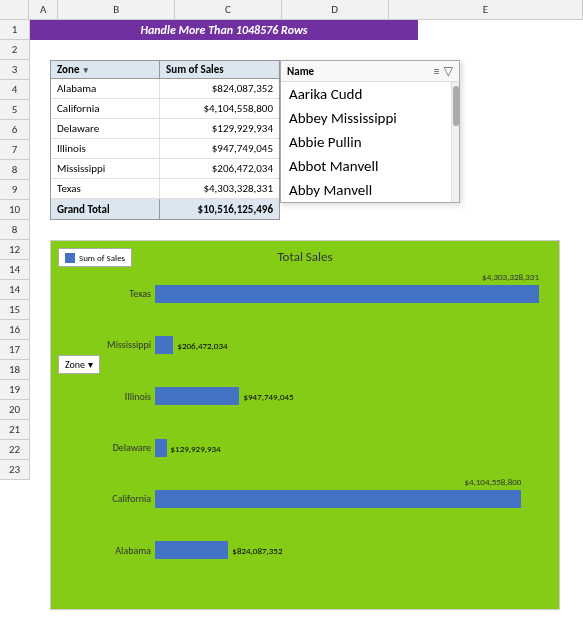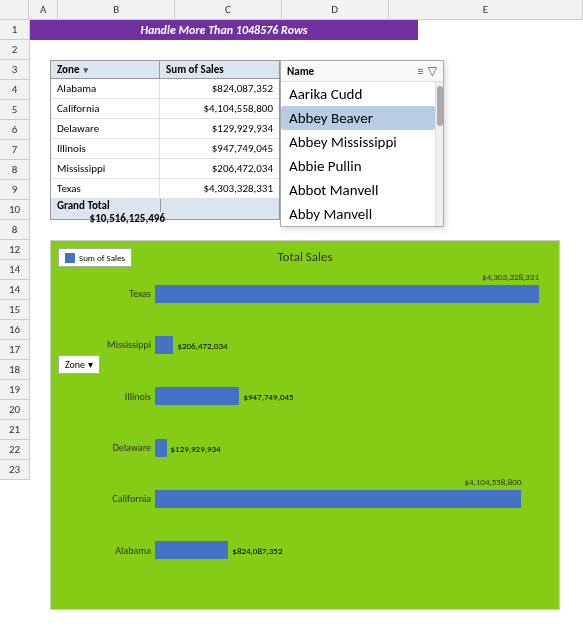--- a/index.html
+++ b/index.html
@@ -122,38 +122,37 @@
       font-size: 11px;
       display: flex;
       align-items: center;
     }
     .pivot-cell.zone { width: 110px; border-right: 1px solid #e0e0e0; }
     .pivot-cell.sales { width: 120px; justify-content: flex-end; }
     .pivot-total-row {
       display: flex;
       height: 20px;
       background: #dce6f1;
-      flex-direction: column;
     }
     .pivot-total-cell {
       padding: 0 6px;
       font-size: 11px;
       font-weight: bold;
       display: flex;
       align-items: center;
     }
     .pivot-total-cell.zone { width: 110px; border-right: 1px solid #999; }
     .pivot-total-cell.sales { width: 120px; justify-content: flex-end; }
 
     
     .filter-dropdown {
       position: absolute;
       top: 60px; 
       left: 280px; 
-      width: 164px;
+      width: 180px;
       background: white;
       border: 1px solid #aaa;
       box-shadow: 2px 2px 6px rgba(0,0,0,0.15);
       z-index: 10;
     }
     .filter-header {
       display: flex;
       align-items: center;
       justify-content: space-between;
       padding: 3px 6px;
@@ -384,21 +383,20 @@
     <div class="filter-header">
       <span class="filter-title">Name</span>
       <div class="filter-icons">
         <span class="filter-icon-btn">≡</span>
         <span class="filter-icon-btn">▽</span>
       </div>
     </div>
     <div class="filter-container">
       <div class="filter-list-wrap">
         <div class="filter-item">Aarika Cudd</div>
-        <div class="filter-item selected">Abbey Beaver</div>
         <div class="filter-item">Abbey Mississippi</div>
         <div class="filter-item">Abbie Pullin</div>
         <div class="filter-item">Abbot Manvell</div>
         <div class="filter-item">Abby Manvell</div>
       </div>
       <div class="filter-scroll-track">
         <div class="filter-scroll-thumb"></div>
       </div>
     </div>
   </div>

